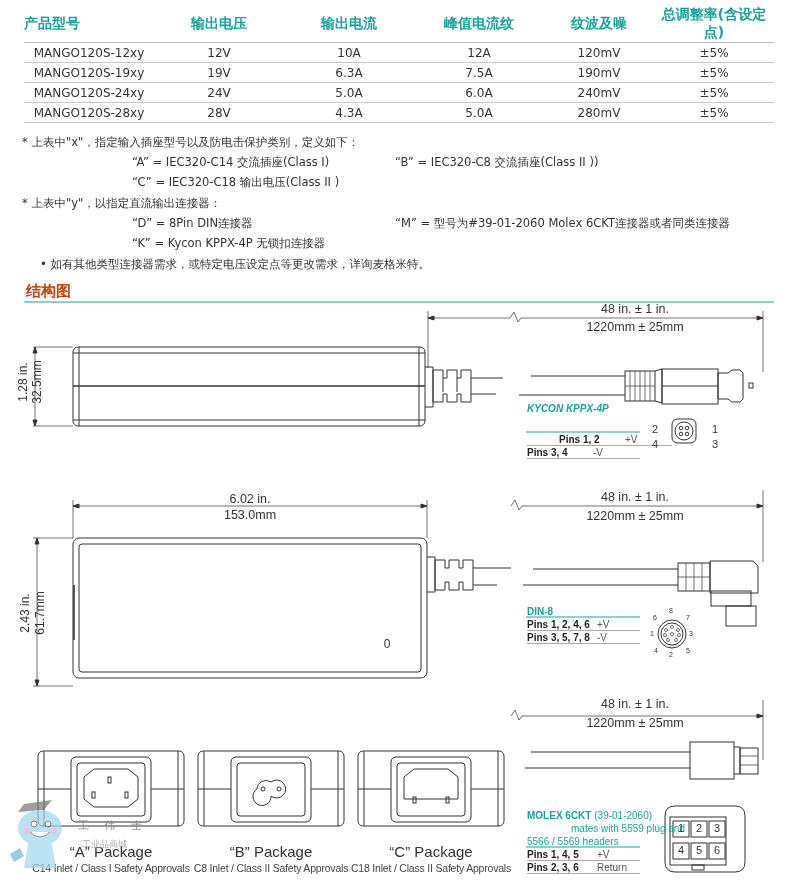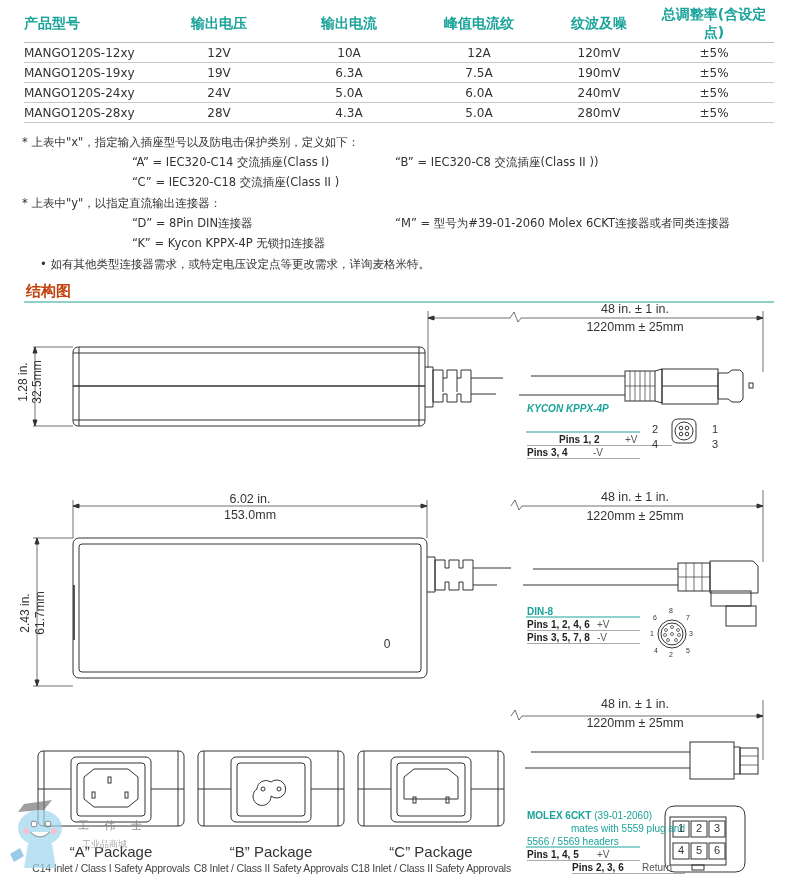--- a/index.html
+++ b/index.html
@@ -4,21 +4,21 @@
 <style>
   html, body { margin:0; padding:0; background:#ffffff; }
   body { width:800px; height:886px; position:relative; overflow:hidden;
          font-family:"DejaVu Sans", "Liberation Sans", sans-serif; color:#333; }
   .abs { position:absolute; }
   
   .spec-table { position:absolute; left:24px; top:6px; width:750px; border-collapse:collapse; font-size:12px; }
   .spec-table th { color:#1aa39a; font-weight:bold; font-size:14px; height:22px; padding:0; text-align:center; border-bottom:1px solid #bbb; }
   .spec-table th:first-child { text-align:left; }
   .spec-table td { height:19px; padding:0; text-align:center; border-bottom:1px solid #c8c8c8; color:#333; }
-  .spec-table td:first-child { text-align:left; }
+  .spec-table td:first-child { text-align:center; }
   .note { position:absolute; font-size:11.5px; color:#333; white-space:nowrap; }
   .section-title { position:absolute; left:26px; top:282px; color:#c2410c; font-weight:bold; font-size:15px; }
   .section-rule { position:absolute; left:24px; top:301px; width:750px; height:2px; background:#8fd0c8; }
   .dim { position:absolute; font-family:"Liberation Sans", sans-serif; font-size:12.5px; color:#333; white-space:nowrap; text-align:center; }
   .dimv { position:absolute; font-family:"Liberation Sans", sans-serif; font-size:12px; color:#333; white-space:nowrap; transform:rotate(-90deg); transform-origin:center; text-align:center; line-height:14px; }
   .pin-title { position:absolute; font-family:"Liberation Sans", sans-serif; font-weight:bold; color:#1aa39a; font-size:10px; white-space:nowrap; }
   .pin-row { position:absolute; font-family:"Liberation Sans", sans-serif; font-size:10px; color:#222; white-space:nowrap; border-bottom:1px solid #aaa; }
   .pin-row b { display:inline-block; }
   .pin-row span.v { color:#555; }
   .pkg-title { position:absolute; font-family:"Liberation Sans", sans-serif; font-size:15px; color:#333; text-align:center; width:160px; white-space:nowrap; }
@@ -80,21 +80,21 @@
       <td>5.0A</td>
       <td>280mV</td>
       <td>±5%</td>
     </tr>
   </tbody>
 </table>
 
 <div class="note" style="left:22px;top:135px;">* 上表中"x"，指定输入插座型号以及防电击保护类别，定义如下：</div>
 <div class="note" style="left:132px;top:155px;">“A”  = IEC320-C14 交流插座(Class I)</div>
 <div class="note" style="left:395px;top:155px;">“B”  = IEC320-C8 交流插座(Class  II ))</div>
-<div class="note" style="left:132px;top:175px;">“C”  = IEC320-C18 交流插座(Class  II )</div>
+<div class="note" style="left:132px;top:175px;">“C”  = IEC320-C18 输出电压(Class  II )</div>
 <div class="note" style="left:22px;top:196px;">* 上表中"y"，以指定直流输出连接器：</div>
 <div class="note" style="left:132px;top:216px;">“D”  = 8Pin DIN连接器</div>
 <div class="note" style="left:395px;top:216px;">“M”  = 型号为#39-01-2060 Molex  6CKT连接器或者同类连接器</div>
 <div class="note" style="left:132px;top:236px;">“K”  = Kycon KPPX-4P 无锁扣连接器</div>
 <div class="note" style="left:22px;top:257px;margin-left:18px;">• 如有其他类型连接器需求，或特定电压设定点等更改需求，详询麦格米特。</div>
 
 <div class="section-title">结构图</div>
 <div class="section-rule"></div>
 
 <svg width="800" height="886" viewBox="0 0 800 886">
@@ -323,21 +323,21 @@
 
 <div class="pin-title" style="left:527px;top:810px;">
   <span>MOLEX 6CKT</span>
   <span style="font-weight:normal">(39-01-2060)</span>
 </div>
 <div class="pin-title" style="left:527px;top:823px;font-weight:normal;padding-left:44px;">mates with 5559 plug and</div>
 <div class="pin-title" style="left:527px;top:836px;font-weight:normal;">5566 / 5569 headers</div>
 <div class="pin-row" style="left:527px;top:849px;width:113px;">
   <b style="width:70px">Pins 1, 4, 5</b><span class="v">+V</span>
 </div>
-<div class="pin-row" style="left:527px;top:862px;width:113px;margin-left:45px;">
+<div class="pin-row" style="left:527px;top:862px;width:113px;">
   <b style="width:70px">Pins 2, 3, 6</b><span class="v">Return</span>
 </div>
 <div class="dim" style="left:677px;top:822px;font-size:11px;width:8px;">1</div>
 <div class="dim" style="left:695px;top:822px;font-size:11px;width:8px;">2</div>
 <div class="dim" style="left:713px;top:822px;font-size:11px;width:8px;">3</div>
 <div class="dim" style="left:677px;top:844px;font-size:11px;width:8px;">4</div>
 <div class="dim" style="left:695px;top:844px;font-size:11px;width:8px;">5</div>
 <div class="dim" style="left:713px;top:844px;font-size:11px;width:8px;">6</div>
 
 <div class="pkg-title" style="left:31px;top:843px;">“A” Package</div>

